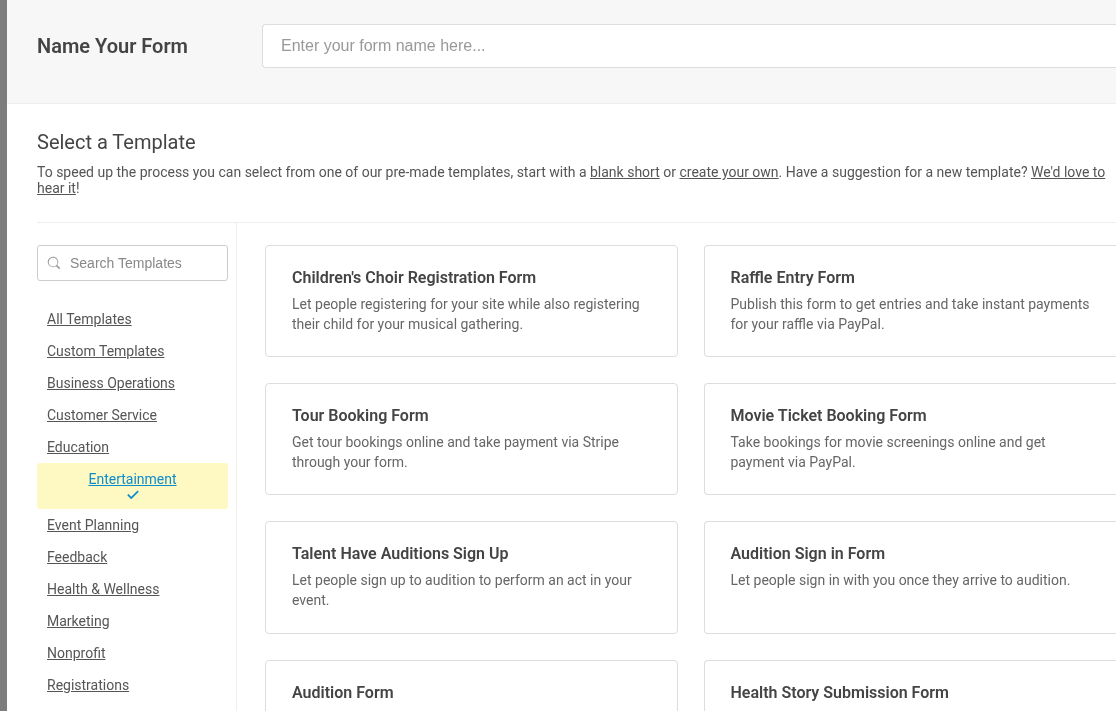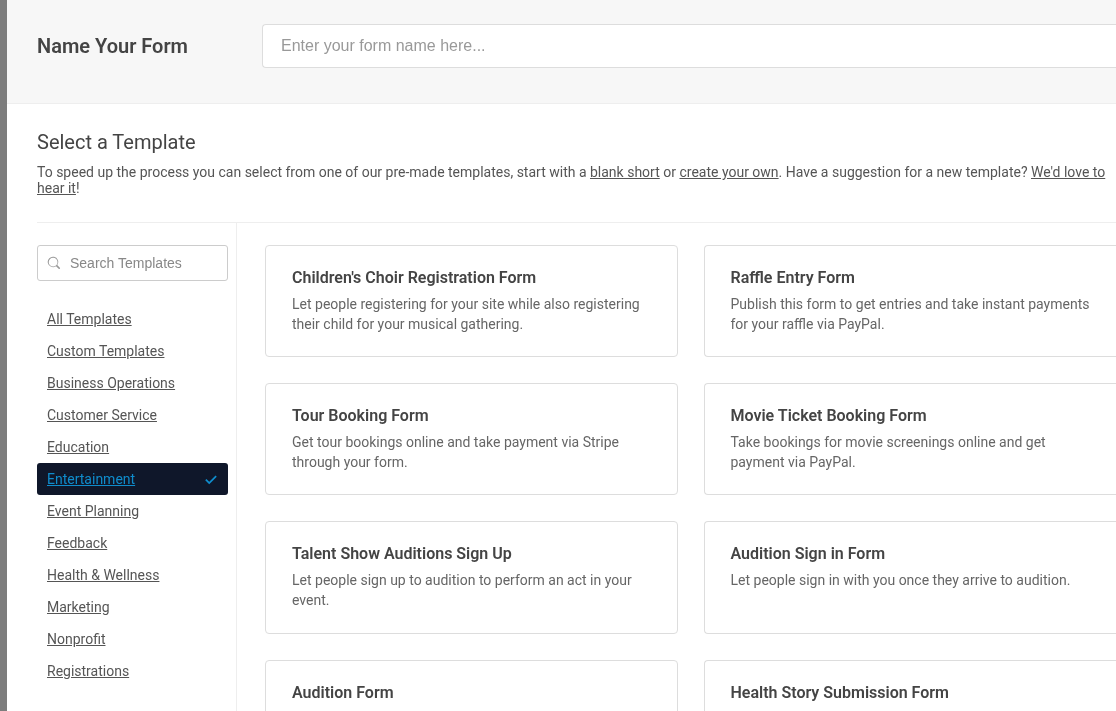--- a/index.html
+++ b/index.html
@@ -108,22 +108,23 @@
       color: #555;
       cursor: pointer;
       border-radius: 3px;
       margin-right: 8px;
       display: flex;
       justify-content: space-between;
       align-items: center;
       text-decoration: underline;
     }
     .cat-item.active {
-      background: #0f172a;
+      background: #fef9c3;
       color: #0f8ccc;
+      flex-direction: column;
     }
     .check-icon {
       width: 14px; height: 14px;
       fill: #0f8ccc;
     }
 
     .templates {
       flex: 1;
       padding: 22px 0 0 28px;
       display: grid;
@@ -237,21 +238,21 @@
           </div>
           <div class="tpl-card">
             <div class="tpl-title">Tour Booking Form</div>
             <div class="tpl-desc">Get tour bookings online and take payment via Stripe through your form.</div>
           </div>
           <div class="tpl-card right">
             <div class="tpl-title">Movie Ticket Booking Form</div>
             <div class="tpl-desc">Take bookings for movie screenings online and get payment via PayPal.</div>
           </div>
           <div class="tpl-card">
-            <div class="tpl-title">Talent Show Auditions Sign Up</div>
+            <div class="tpl-title">Talent Have Auditions Sign Up</div>
             <div class="tpl-desc">Let people sign up to audition to perform an act in your event.</div>
           </div>
           <div class="tpl-card right">
             <div class="tpl-title">Audition Sign in Form</div>
             <div class="tpl-desc">Let people sign in with you once they arrive to audition.</div>
           </div>
           <div class="tpl-card">
             <div class="tpl-title">Audition Form</div>
             <div class="tpl-desc">Let people sign up to audition for your project easily</div>
           </div>

